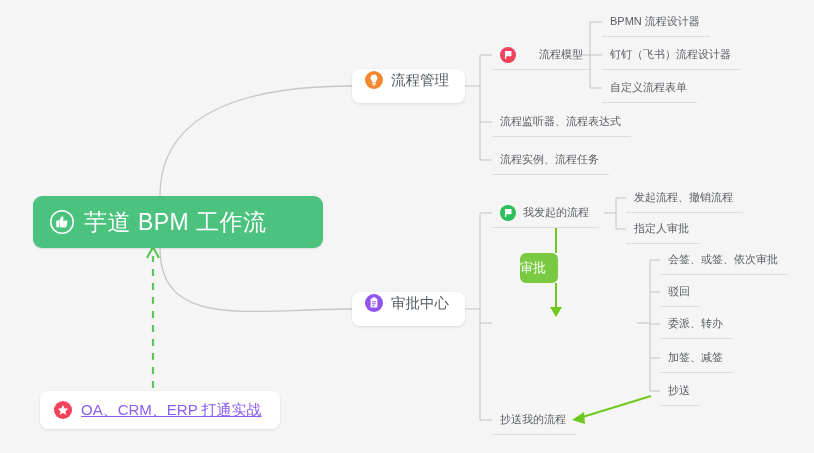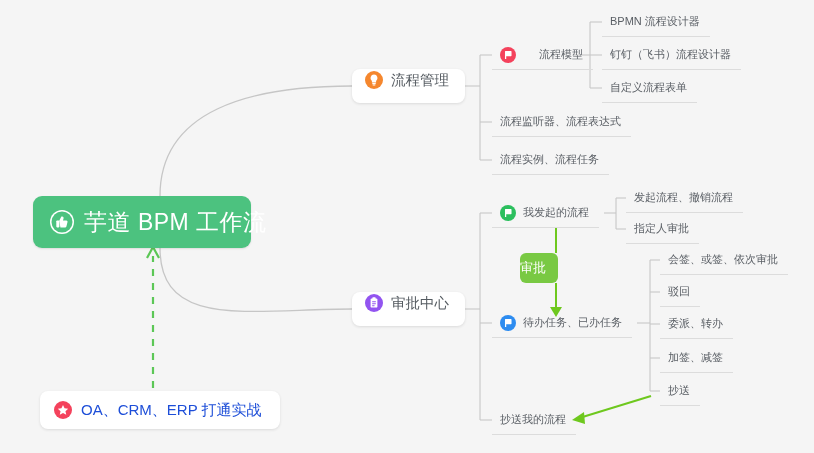--- a/index.html
+++ b/index.html
@@ -17,21 +17,21 @@
   #wires {
     position: absolute; left: 0; top: 0;
     width: 814px; height: 453px;
     pointer-events: none;
   }
 
   
   .root-node {
     position: absolute;
     left: 33px; top: 196px;
-    width: 218px; height: 52px;
+    width: 290px; height: 52px;
     background: #4cc27f;
     border-radius: 9px;
     display: flex; align-items: center;
     padding-left: 17px;
     box-shadow: 0 1px 2px rgba(0,0,0,.10);
   }
   .root-label {
     color: #ffffff;
     font-size: 23px;
     letter-spacing: .5px;
@@ -105,23 +105,24 @@
     left: 40px; top: 391px;
     height: 38px;
     background: #ffffff;
     border-radius: 8px;
     display: flex; align-items: center;
     padding: 0 18px 0 14px;
     box-shadow: 0 1px 3px rgba(0,0,0,.11);
   }
   .note-label {
     font-size: 15px;
-    color: #1d4ed8;
+    color: #8b5cf6;
     margin-left: 9px;
     white-space: nowrap;
+    text-decoration: underline;
   }
 </style>
 </head>
 <body>
 
 <div id="canvas">
 
   <svg id="wires" viewBox="0 0 814 453">
 
     <path d="M 160 196 C 160 110 250 86 352 86" fill="none" stroke="#c6c6c6" stroke-width="1.3"></path>
@@ -244,29 +245,20 @@
         <circle cx="8" cy="8" r="8" fill="#2cbf5e"></circle>
         <path d="M5.6 4.2 L5.6 12 M5.6 4.6 L10.9 4.6 L10.9 8.6 L5.6 8.6 Z" stroke="#ffffff" stroke-width="1.25" fill="#ffffff" stroke-linejoin="round"></path>
       </svg>
     </span>
     <span class="leaf-text with-icon">我发起的流程</span>
   </div>
   <div class="leaf" style="left:626px; top:214px;">
     <span class="leaf-text">指定人审批</span>
   </div>
 
-  <div class="leaf" style="left:492px; top:308px;">
-    <span class="ico ico-16">
-      <svg viewBox="0 0 16 16">
-        <circle cx="8" cy="8" r="8" fill="#2d8cf0"></circle>
-        <path d="M5.6 4.2 L5.6 12 M5.6 4.6 L10.9 4.6 L10.9 8.6 L5.6 8.6 Z" stroke="#ffffff" stroke-width="1.25" fill="#ffffff" stroke-linejoin="round"></path>
-      </svg>
-    </span>
-    <span class="leaf-text with-icon">待办任务、已办任务</span>
-  </div>
 
   <div class="leaf" style="left:660px; top:245px;">
     <span class="leaf-text">会签、或签、依次审批</span>
   </div>
   <div class="leaf" style="left:660px; top:277px;">
     <span class="leaf-text">驳回</span>
   </div>
   <div class="leaf" style="left:660px; top:309px;">
     <span class="leaf-text">委派、转办</span>
   </div>

